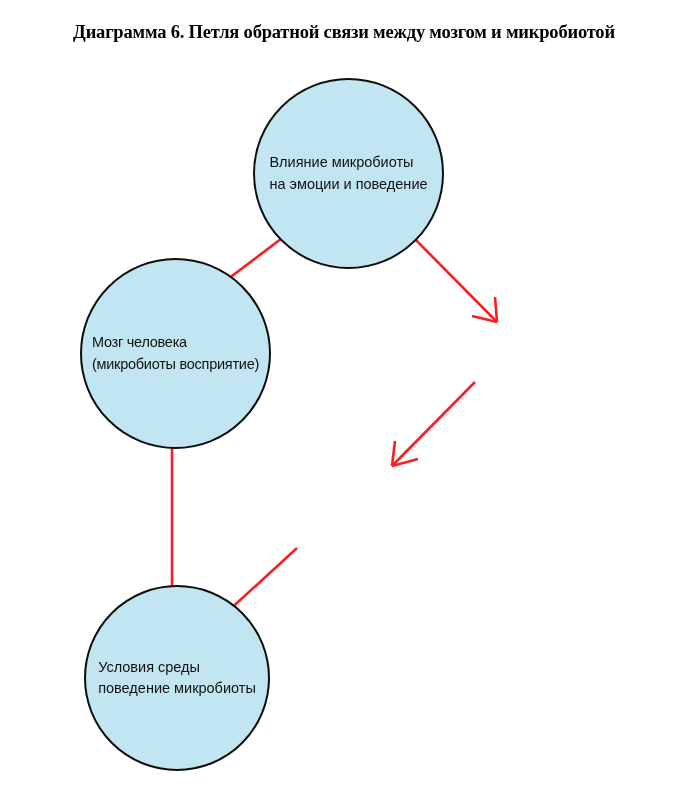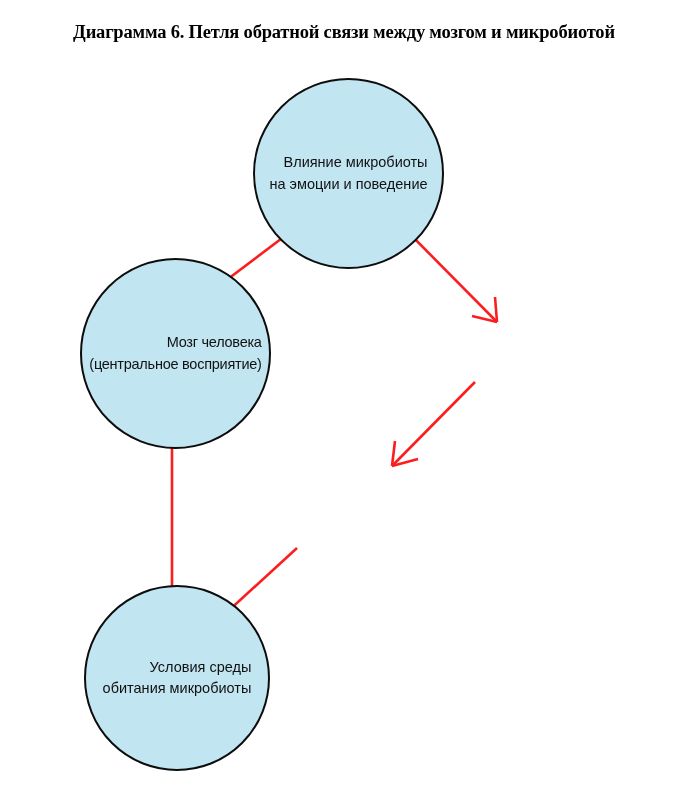--- a/index.html
+++ b/index.html
@@ -44,21 +44,21 @@
     position: absolute;
     border-radius: 50%;
     background: #c2e5f2;
     border: 2.6px solid #0d0d0d;
     box-sizing: border-box;
     display: flex;
     align-items: center;
     justify-content: center;
   }
   .node-label {
-    text-align: right;
+    text-align: left;
     font-family: "Liberation Sans", sans-serif;
     font-size: 14.5px;
     line-height: 1.45;
     color: #111111;
     padding: 0 6px;
     white-space: pre-line;
   }
   .node-label.wide {
     padding: 0 1px;
     letter-spacing: -0.25px;
@@ -109,23 +109,23 @@
     </g>
   </svg>
 
   <div class="node" id="n-top">
     <div class="node-label">Влияние микробиоты
 на эмоции и поведение</div>
   </div>
 
   <div class="node" id="n-brain">
     <div class="node-label wide">Мозг человека
-(центральное восприятие)</div>
+(микробиоты восприятие)</div>
   </div>
 
 
 
   <div class="node" id="n-env">
     <div class="node-label">Условия среды
-обитания микробиоты</div>
+поведение микробиоты</div>
   </div>
 
 </div>
 
 </body></html>

